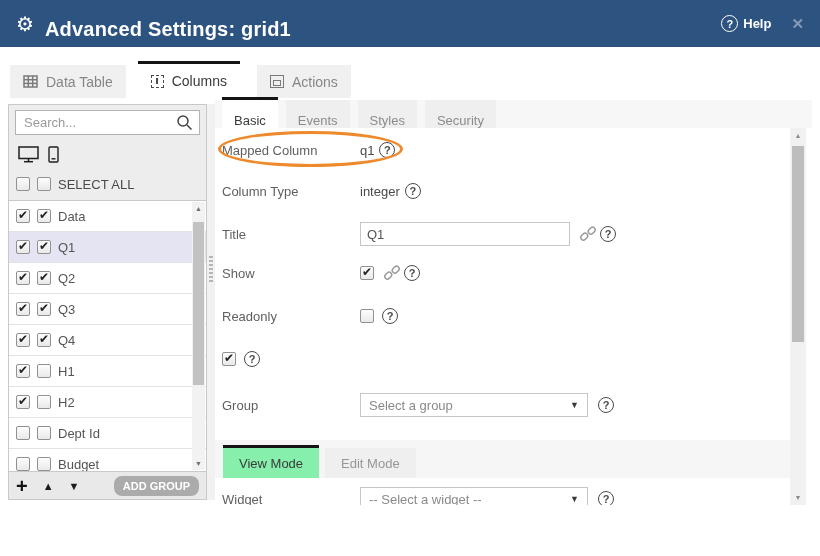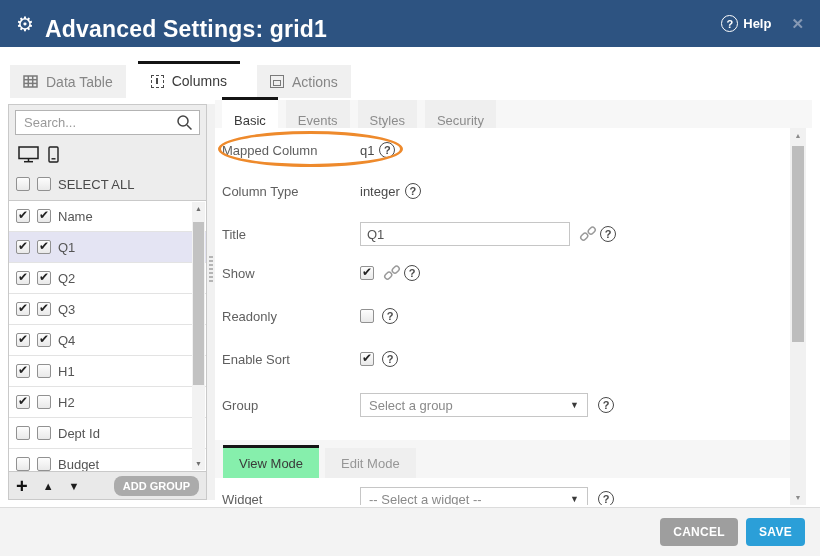--- a/index.html
+++ b/index.html
@@ -3,21 +3,21 @@
 <meta charset="utf-8">
 <style>
   * { margin:0; padding:0; box-sizing:border-box; }
   body { font-family:"Liberation Sans", sans-serif; background:#fff; }
   .app { position:relative; width:820px; height:556px; background:#fff; overflow:hidden; }
 
   
   .hdr { position:absolute; left:0; top:0; width:820px; height:47px; background:#2d5381;
          display:flex; align-items:center; padding:0 16px; color:#fff; }
   .gear { font-size:20px; margin-right:11px; color:#fff; line-height:1; }
-  .hdr-title { font-size:23px; font-weight:bold; letter-spacing:.2px;margin-top:12px; }
+  .hdr-title { font-size:20px; font-weight:bold; letter-spacing:.2px;margin-top:12px; }
   .hdr-right { margin-left:auto; display:flex; align-items:center; }
   .help-q { width:17px; height:17px; border:1.5px solid #fff; border-radius:50%;
             display:flex; align-items:center; justify-content:center; font-size:11px; font-weight:bold; }
   .help-lbl { font-size:13px; font-weight:bold; margin-left:5px; }
   .close-x { margin-left:20px; font-size:15px; font-weight:bold; color:#8699b4; cursor:pointer; }
 
   
   .tabbar { position:absolute; left:10px; top:61px; display:flex; align-items:flex-end; }
   .tab { height:33px; display:flex; align-items:center; gap:8px; padding:0 13px;
          background:#f0f0f0; color:#868686; font-size:14px; cursor:pointer; }
@@ -159,21 +159,21 @@
     <div class="lselectall">
       <span class="cbx"></span>
       <span class="cbx"></span>
       <span>SELECT ALL</span>
     </div>
     <div class="llist">
       <div id="list-rows">
           <div class="lrow">
             <span class="cbx on"></span>
             <span class="cbx on"></span>
-            <span>Name</span>
+            <span>Data</span>
           </div>
           <div class="lrow selected">
             <span class="cbx on"></span>
             <span class="cbx on"></span>
             <span>Q1</span>
           </div>
           <div class="lrow">
             <span class="cbx on"></span>
             <span class="cbx on"></span>
             <span>Q2</span>
@@ -277,21 +277,20 @@
       <span class="qicon">?</span>
     </div>
 
     <div class="frow" style="top:177px;height:22px">
       <span class="flabel">Readonly</span>
       <span class="cbx" style="margin-right:8px"></span>
       <span class="qicon">?</span>
     </div>
 
     <div class="frow" style="top:220px;height:22px">
-      <span class="flabel">Enable Sort</span>
       <span class="cbx on" style="margin-right:8px"></span>
       <span class="qicon">?</span>
     </div>
 
     <div class="frow" style="top:263px;height:28px">
       <span class="flabel">Group</span>
       <div class="selbox">
         <span>Select a group</span>
         <span class="caret">▼</span>
       </div>
@@ -316,18 +315,14 @@
       <span class="qicon" style="margin-left:10px">?</span>
     </div>
 
     <div class="rscroll">
       <span class="rsarrow" style="top:4px">▲</span>
       <div class="thumb"></div>
       <span class="rsarrow" style="bottom:4px">▼</span>
     </div>
   </div>
 
-  <div class="footer">
-    <button class="btn btn-cancel">CANCEL</button>
-    <button class="btn btn-save">SAVE</button>
-  </div>
 
 </div>
 
 </body></html>

